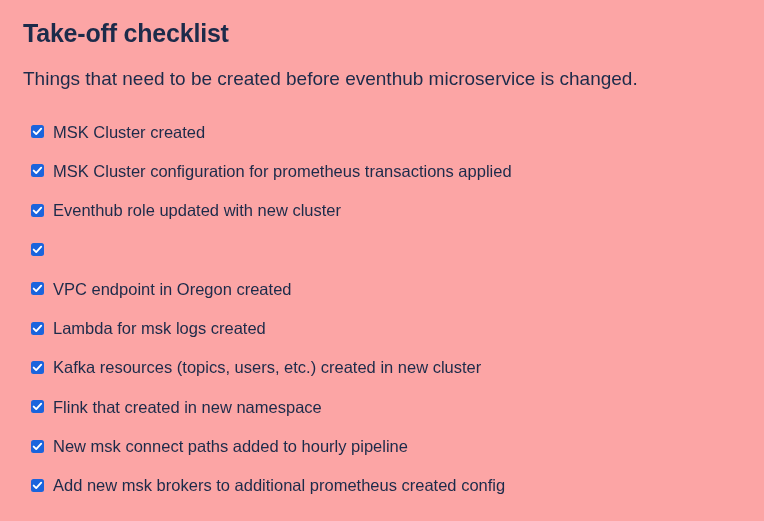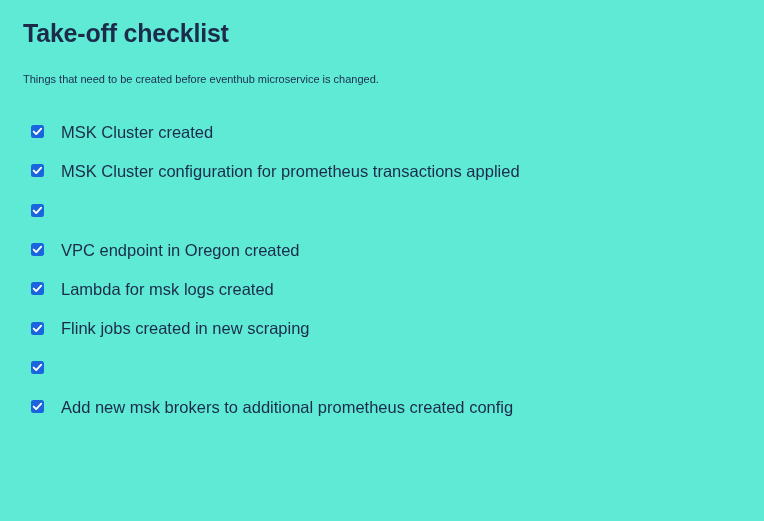--- a/index.html
+++ b/index.html
@@ -13,60 +13,59 @@
     font-family: "Liberation Sans", sans-serif;
     -webkit-font-smoothing: antialiased;
     overflow: hidden;
   }
   .page {
     position: relative;
     width: 764px;
     height: 521px;
     box-sizing: border-box;
     padding: 0;
-    background: #5eead4;
+    background: #fca5a5;
   }
   .page-title {
     position: absolute;
     left: 23px;
     top: 17px;
     margin: 0;
     font-size: 25px;
     line-height: 32px;
     font-weight: bold;
     letter-spacing: -0.2px;
     color: #1c2b4a;
   }
   .page-subtitle {
     position: absolute;
     left: 23px;
     top: 68px;
     margin: 0;
-    font-size: 11px;
+    font-size: 19px;
     line-height: 22px;
     font-weight: normal;
     color: #1c2b4a;
     white-space: nowrap;
   }
   .checklist {
     position: absolute;
     left: 0;
     top: 112px;
     width: 764px;
     margin: 0;
     padding: 0;
     list-style: none;
   }
   .checklist-item {
     display: flex;
     align-items: center;
     height: 39.3px;
     padding-left: 31px;
     box-sizing: border-box;
-    gap: 8px;
   }
   .checkbox {
     flex: 0 0 auto;
     width: 13px;
     height: 13px;
     border-radius: 2.5px;
     background: #1a64dd;
     position: relative;
     display: inline-block;
     cursor: pointer;
@@ -113,20 +112,28 @@
           </svg>
         </span>
         <span class="item-label">MSK Cluster configuration for prometheus transactions applied</span>
       </li>
       <li class="checklist-item">
         <span class="checkbox">
           <svg viewBox="0 0 11 11" aria-hidden="true">
             <path d="M1.7 5.6 L4.2 8.1 L9.2 2.7" fill="none" stroke="#ffffff" stroke-width="1.9" stroke-linecap="round" stroke-linejoin="round"></path>
           </svg>
         </span>
+        <span class="item-label">Eventhub role updated with new cluster</span>
+      </li>
+      <li class="checklist-item">
+        <span class="checkbox">
+          <svg viewBox="0 0 11 11" aria-hidden="true">
+            <path d="M1.7 5.6 L4.2 8.1 L9.2 2.7" fill="none" stroke="#ffffff" stroke-width="1.9" stroke-linecap="round" stroke-linejoin="round"></path>
+          </svg>
+        </span>
       </li>
       <li class="checklist-item">
         <span class="checkbox">
           <svg viewBox="0 0 11 11" aria-hidden="true">
             <path d="M1.7 5.6 L4.2 8.1 L9.2 2.7" fill="none" stroke="#ffffff" stroke-width="1.9" stroke-linecap="round" stroke-linejoin="round"></path>
           </svg>
         </span>
         <span class="item-label">VPC endpoint in Oregon created</span>
       </li>
       <li class="checklist-item">
@@ -136,28 +143,37 @@
           </svg>
         </span>
         <span class="item-label">Lambda for msk logs created</span>
       </li>
       <li class="checklist-item">
         <span class="checkbox">
           <svg viewBox="0 0 11 11" aria-hidden="true">
             <path d="M1.7 5.6 L4.2 8.1 L9.2 2.7" fill="none" stroke="#ffffff" stroke-width="1.9" stroke-linecap="round" stroke-linejoin="round"></path>
           </svg>
         </span>
-        <span class="item-label">Flink jobs created in new scraping</span>
+        <span class="item-label">Kafka resources (topics, users, etc.) created in new cluster</span>
       </li>
       <li class="checklist-item">
         <span class="checkbox">
           <svg viewBox="0 0 11 11" aria-hidden="true">
             <path d="M1.7 5.6 L4.2 8.1 L9.2 2.7" fill="none" stroke="#ffffff" stroke-width="1.9" stroke-linecap="round" stroke-linejoin="round"></path>
           </svg>
         </span>
+        <span class="item-label">Flink that created in new namespace</span>
+      </li>
+      <li class="checklist-item">
+        <span class="checkbox">
+          <svg viewBox="0 0 11 11" aria-hidden="true">
+            <path d="M1.7 5.6 L4.2 8.1 L9.2 2.7" fill="none" stroke="#ffffff" stroke-width="1.9" stroke-linecap="round" stroke-linejoin="round"></path>
+          </svg>
+        </span>
+        <span class="item-label">New msk connect paths added to hourly pipeline</span>
       </li>
       <li class="checklist-item">
         <span class="checkbox">
           <svg viewBox="0 0 11 11" aria-hidden="true">
             <path d="M1.7 5.6 L4.2 8.1 L9.2 2.7" fill="none" stroke="#ffffff" stroke-width="1.9" stroke-linecap="round" stroke-linejoin="round"></path>
           </svg>
         </span>
         <span class="item-label">Add new msk brokers to additional prometheus created config</span>
       </li>
     </ul>

